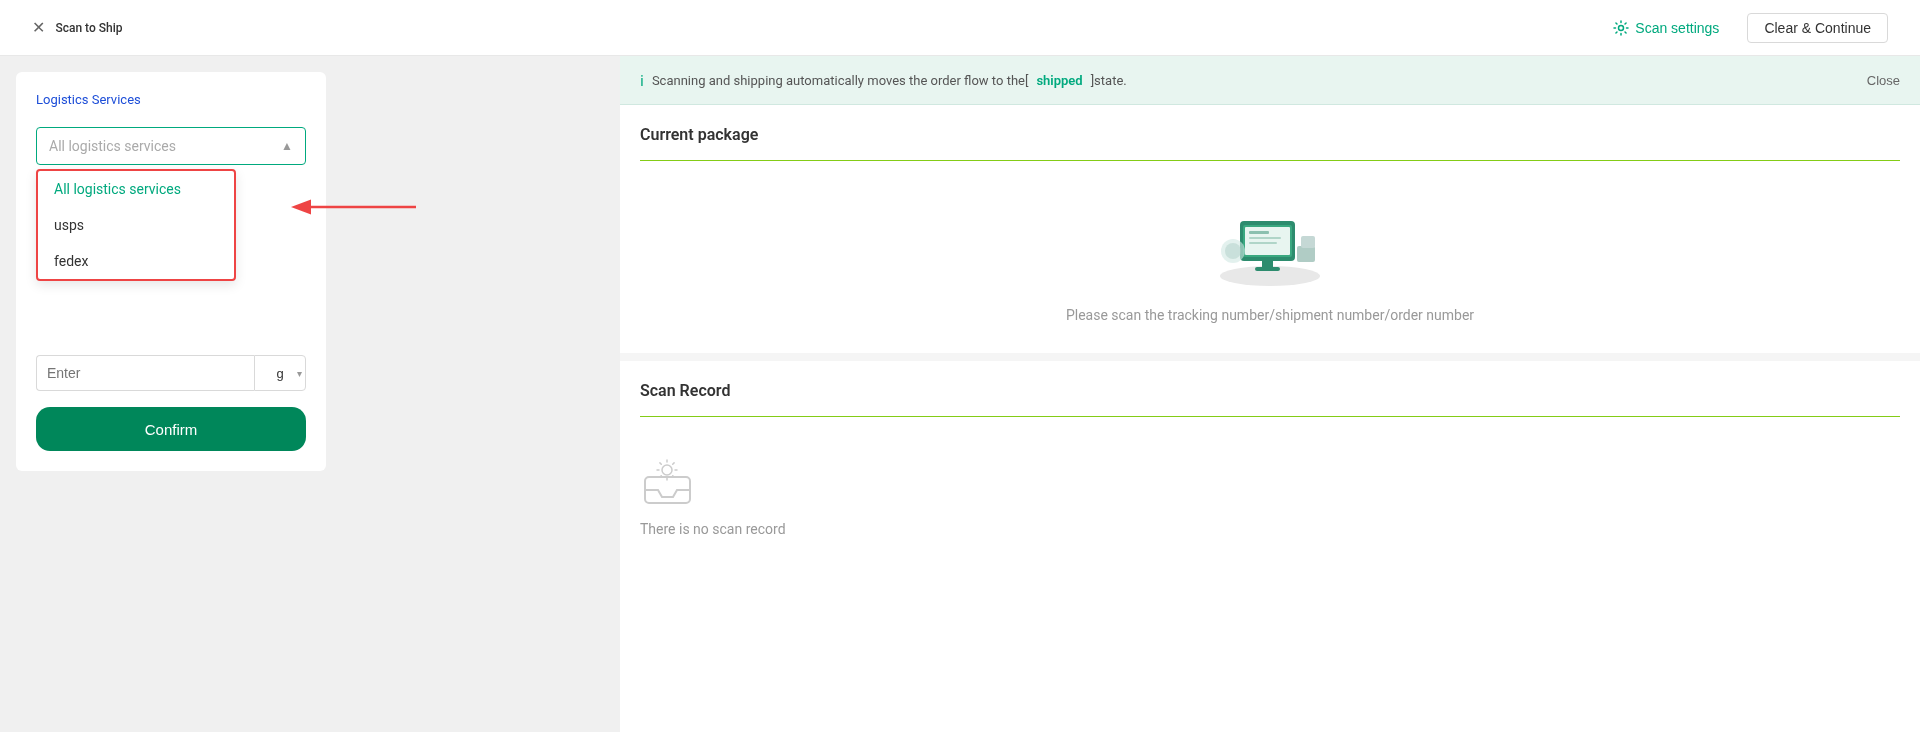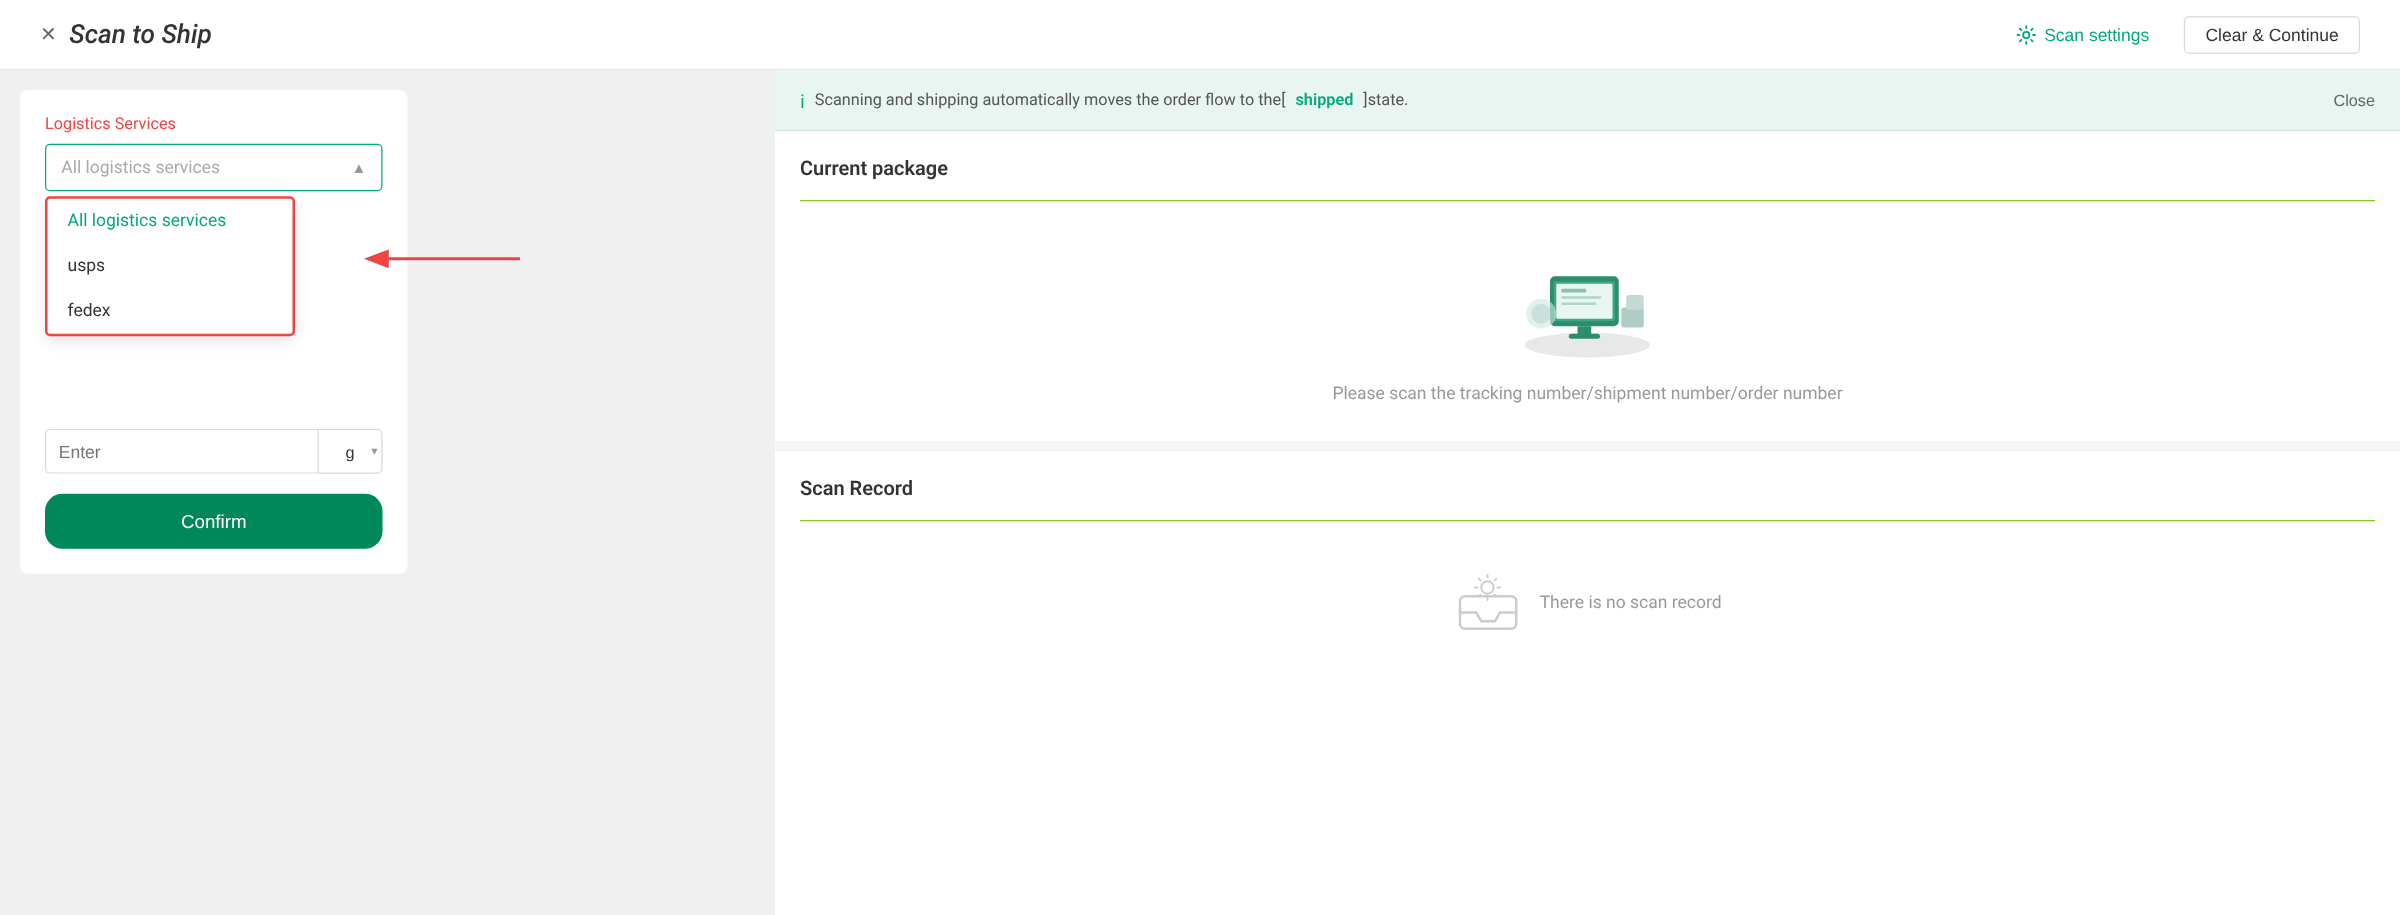--- a/index.html
+++ b/index.html
@@ -23,24 +23,23 @@
       border-bottom: 1px solid #e8e8e8;
       position: relative;
       z-index: 10;
     }
     .header-left {
       display: flex;
       align-items: center;
       gap: 10px;
     }
     .header-title {
-      font-size: 21px;
+      font-size: 12px;
       font-weight: 500;
       color: #333;
-      font-style: italic;
     }
     .close-x {
       font-size: 16px;
       color: #666;
       cursor: pointer;
     }
     .header-right {
       display: flex;
       align-items: center;
       gap: 28px;
@@ -83,22 +82,22 @@
       background: #fff;
       margin: 16px;
       padding: 20px;
       border-radius: 6px;
       width: 310px;
       position: relative;
     }
 
     .logistics-label {
       font-size: 13px;
-      color: #ef4444;
-      margin-bottom: 8px;
+      color: #1d4ed8;
+      margin-bottom: 20px;
     }
 
     .select-wrapper {
       position: relative;
     }
 
     
     .dropdown-menu {
       position: absolute;
       top: 42px;
@@ -224,22 +223,22 @@
     }
 
     .scan-empty-text {
       font-size: 14px;
       color: #999;
       text-align: center;
     }
 
     .scan-record-empty {
       display: flex;
-      flex-direction: row;
-      align-items: center;
+      flex-direction: column;
+      align-items: flex-start;
       justify-content: center;
       padding: 40px 0;
       gap: 14px;
     }
 
     .no-record-text {
       font-size: 14px;
       color: #999;
     }
 

